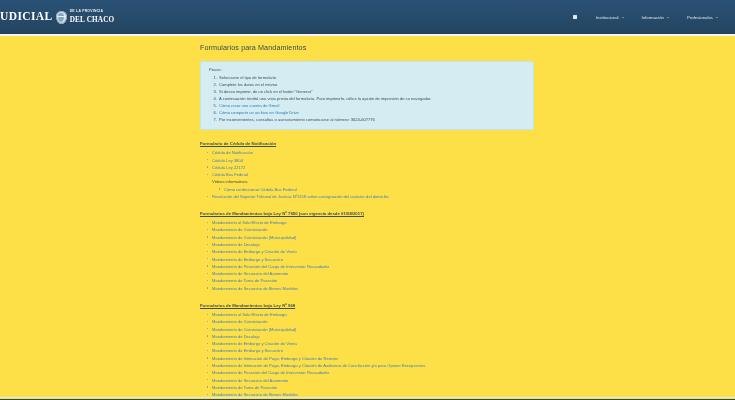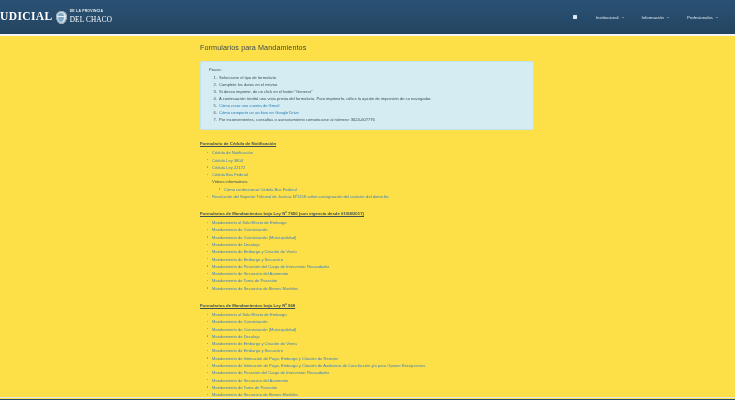--- a/index.html
+++ b/index.html
@@ -81,21 +81,21 @@
     font-size: 3.4px;
     letter-spacing: 0.25px;
     color: #e8eef2;
     font-weight: bold;
   }
   .brand-sub .l2 {
     font-family: "Liberation Serif", serif;
     font-size: 7.2px;
     letter-spacing: 0.2px;
     color: #ffffff;
-    font-weight: normal;
+    font-weight: bold;
     margin-top: 3px;
   }
 
   .nav-links {
     display: flex;
     align-items: center;
     gap: 0px;
   }
   .nav-item {
     color: #dce7ef;

